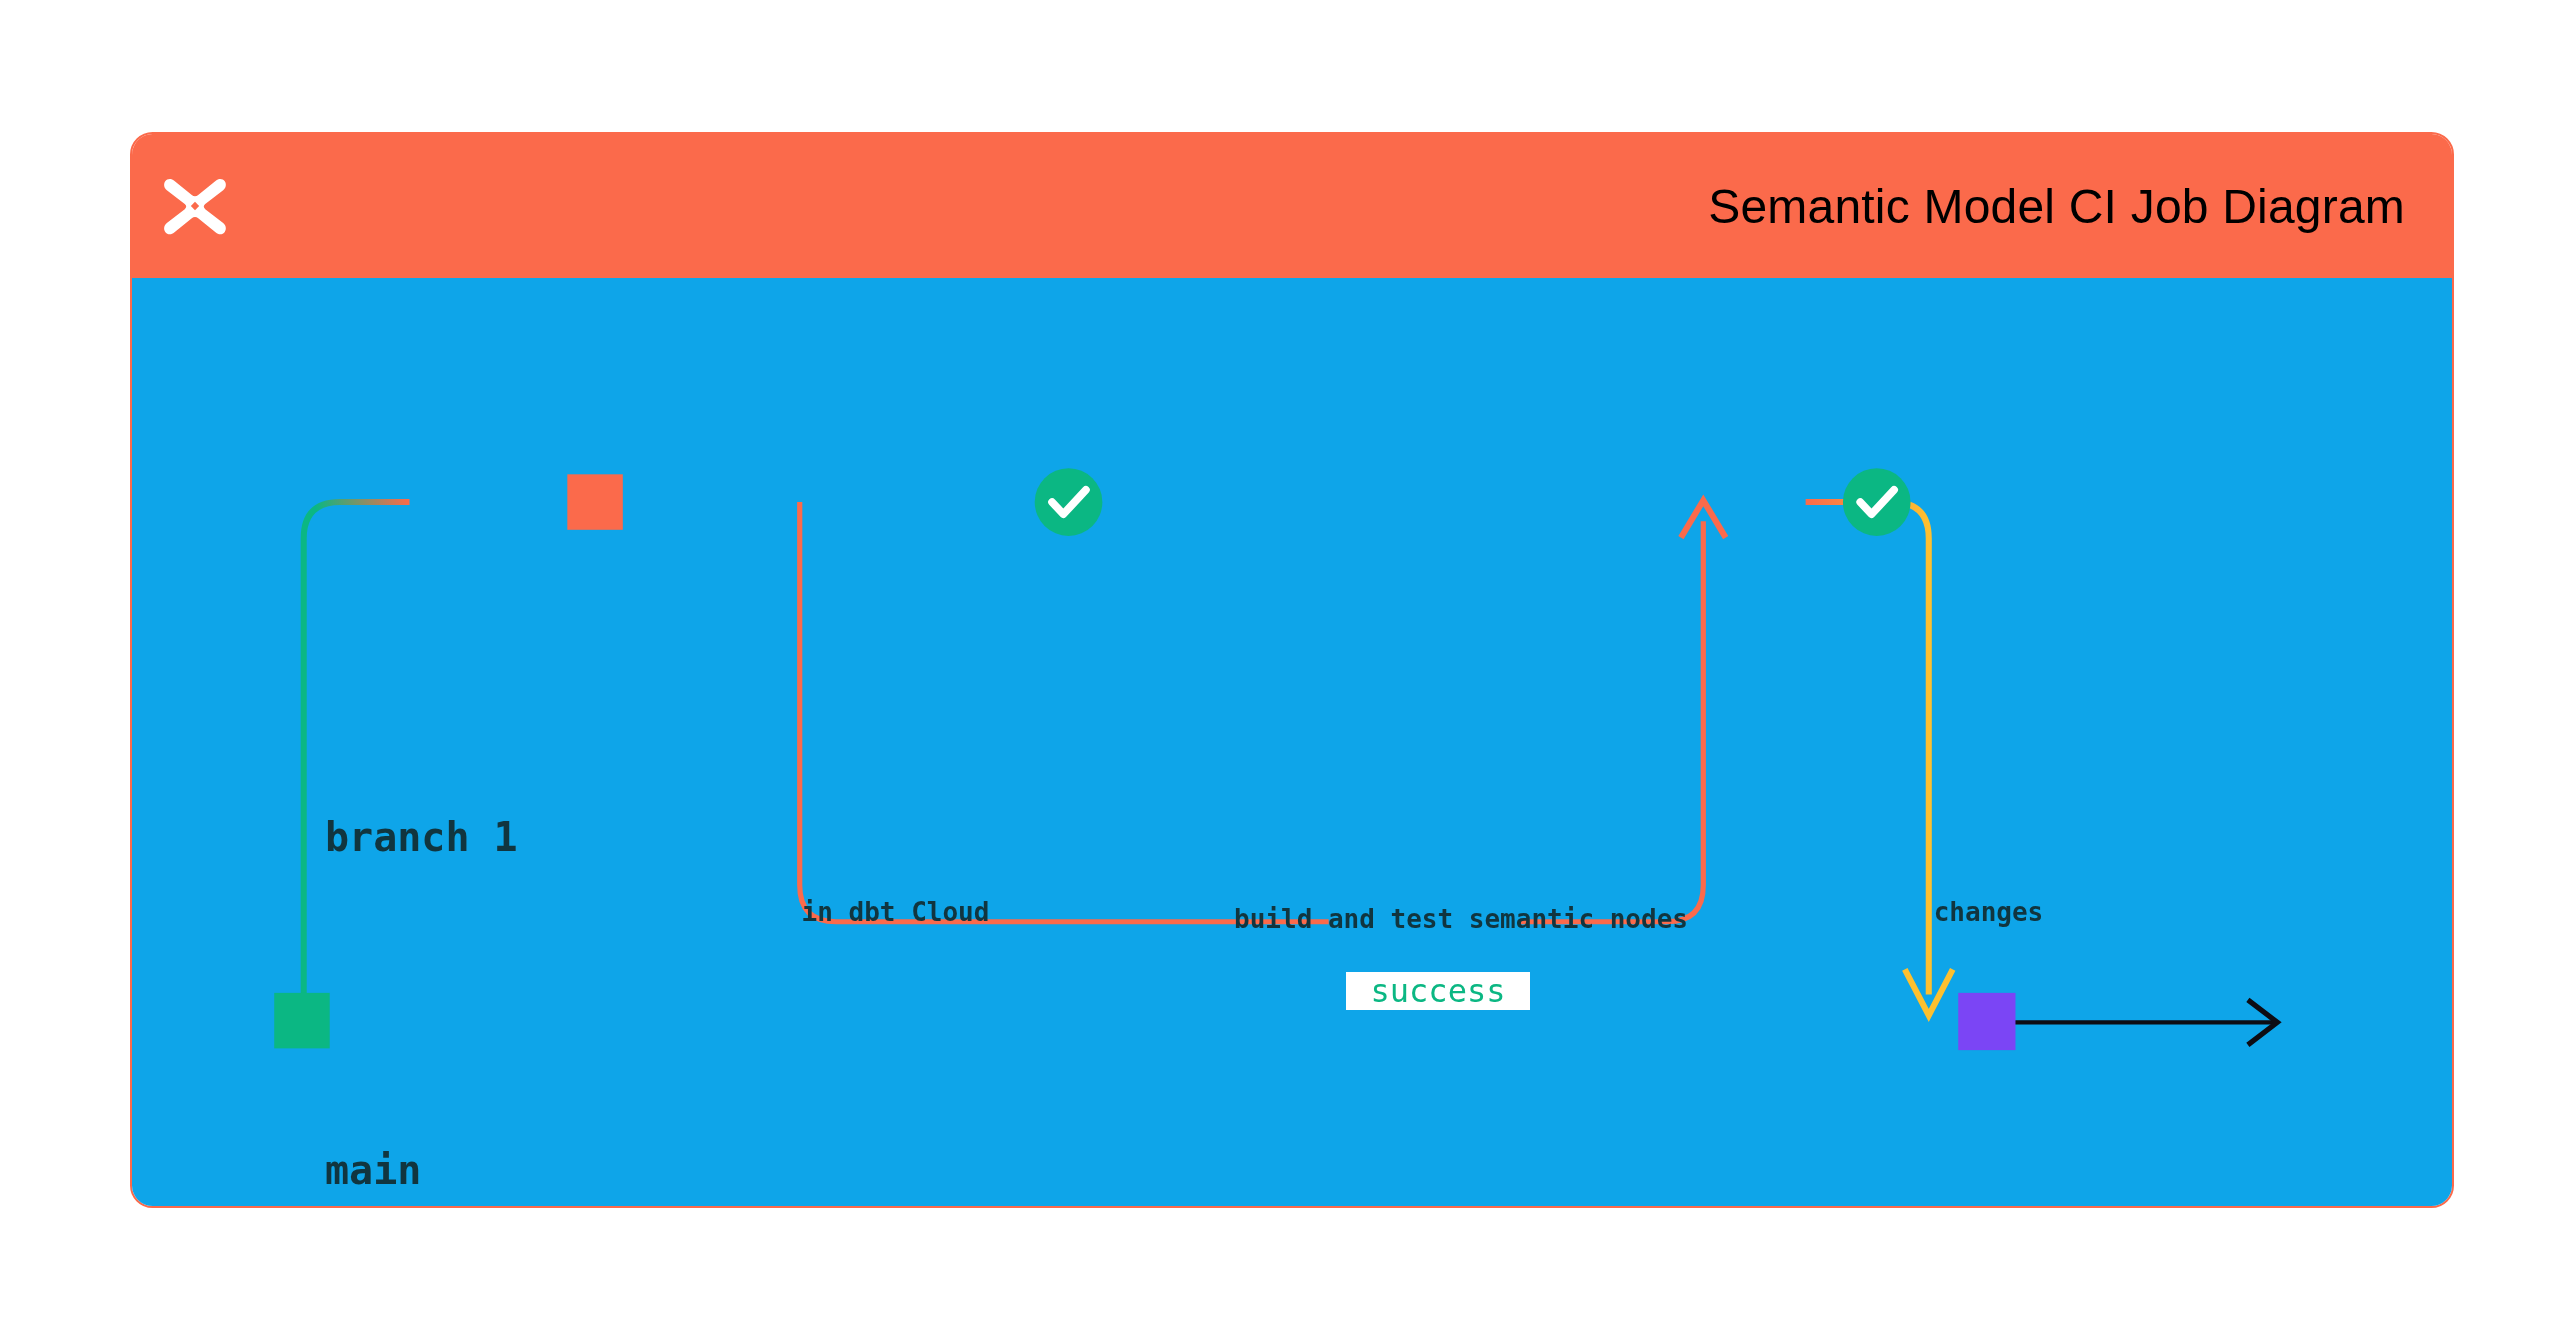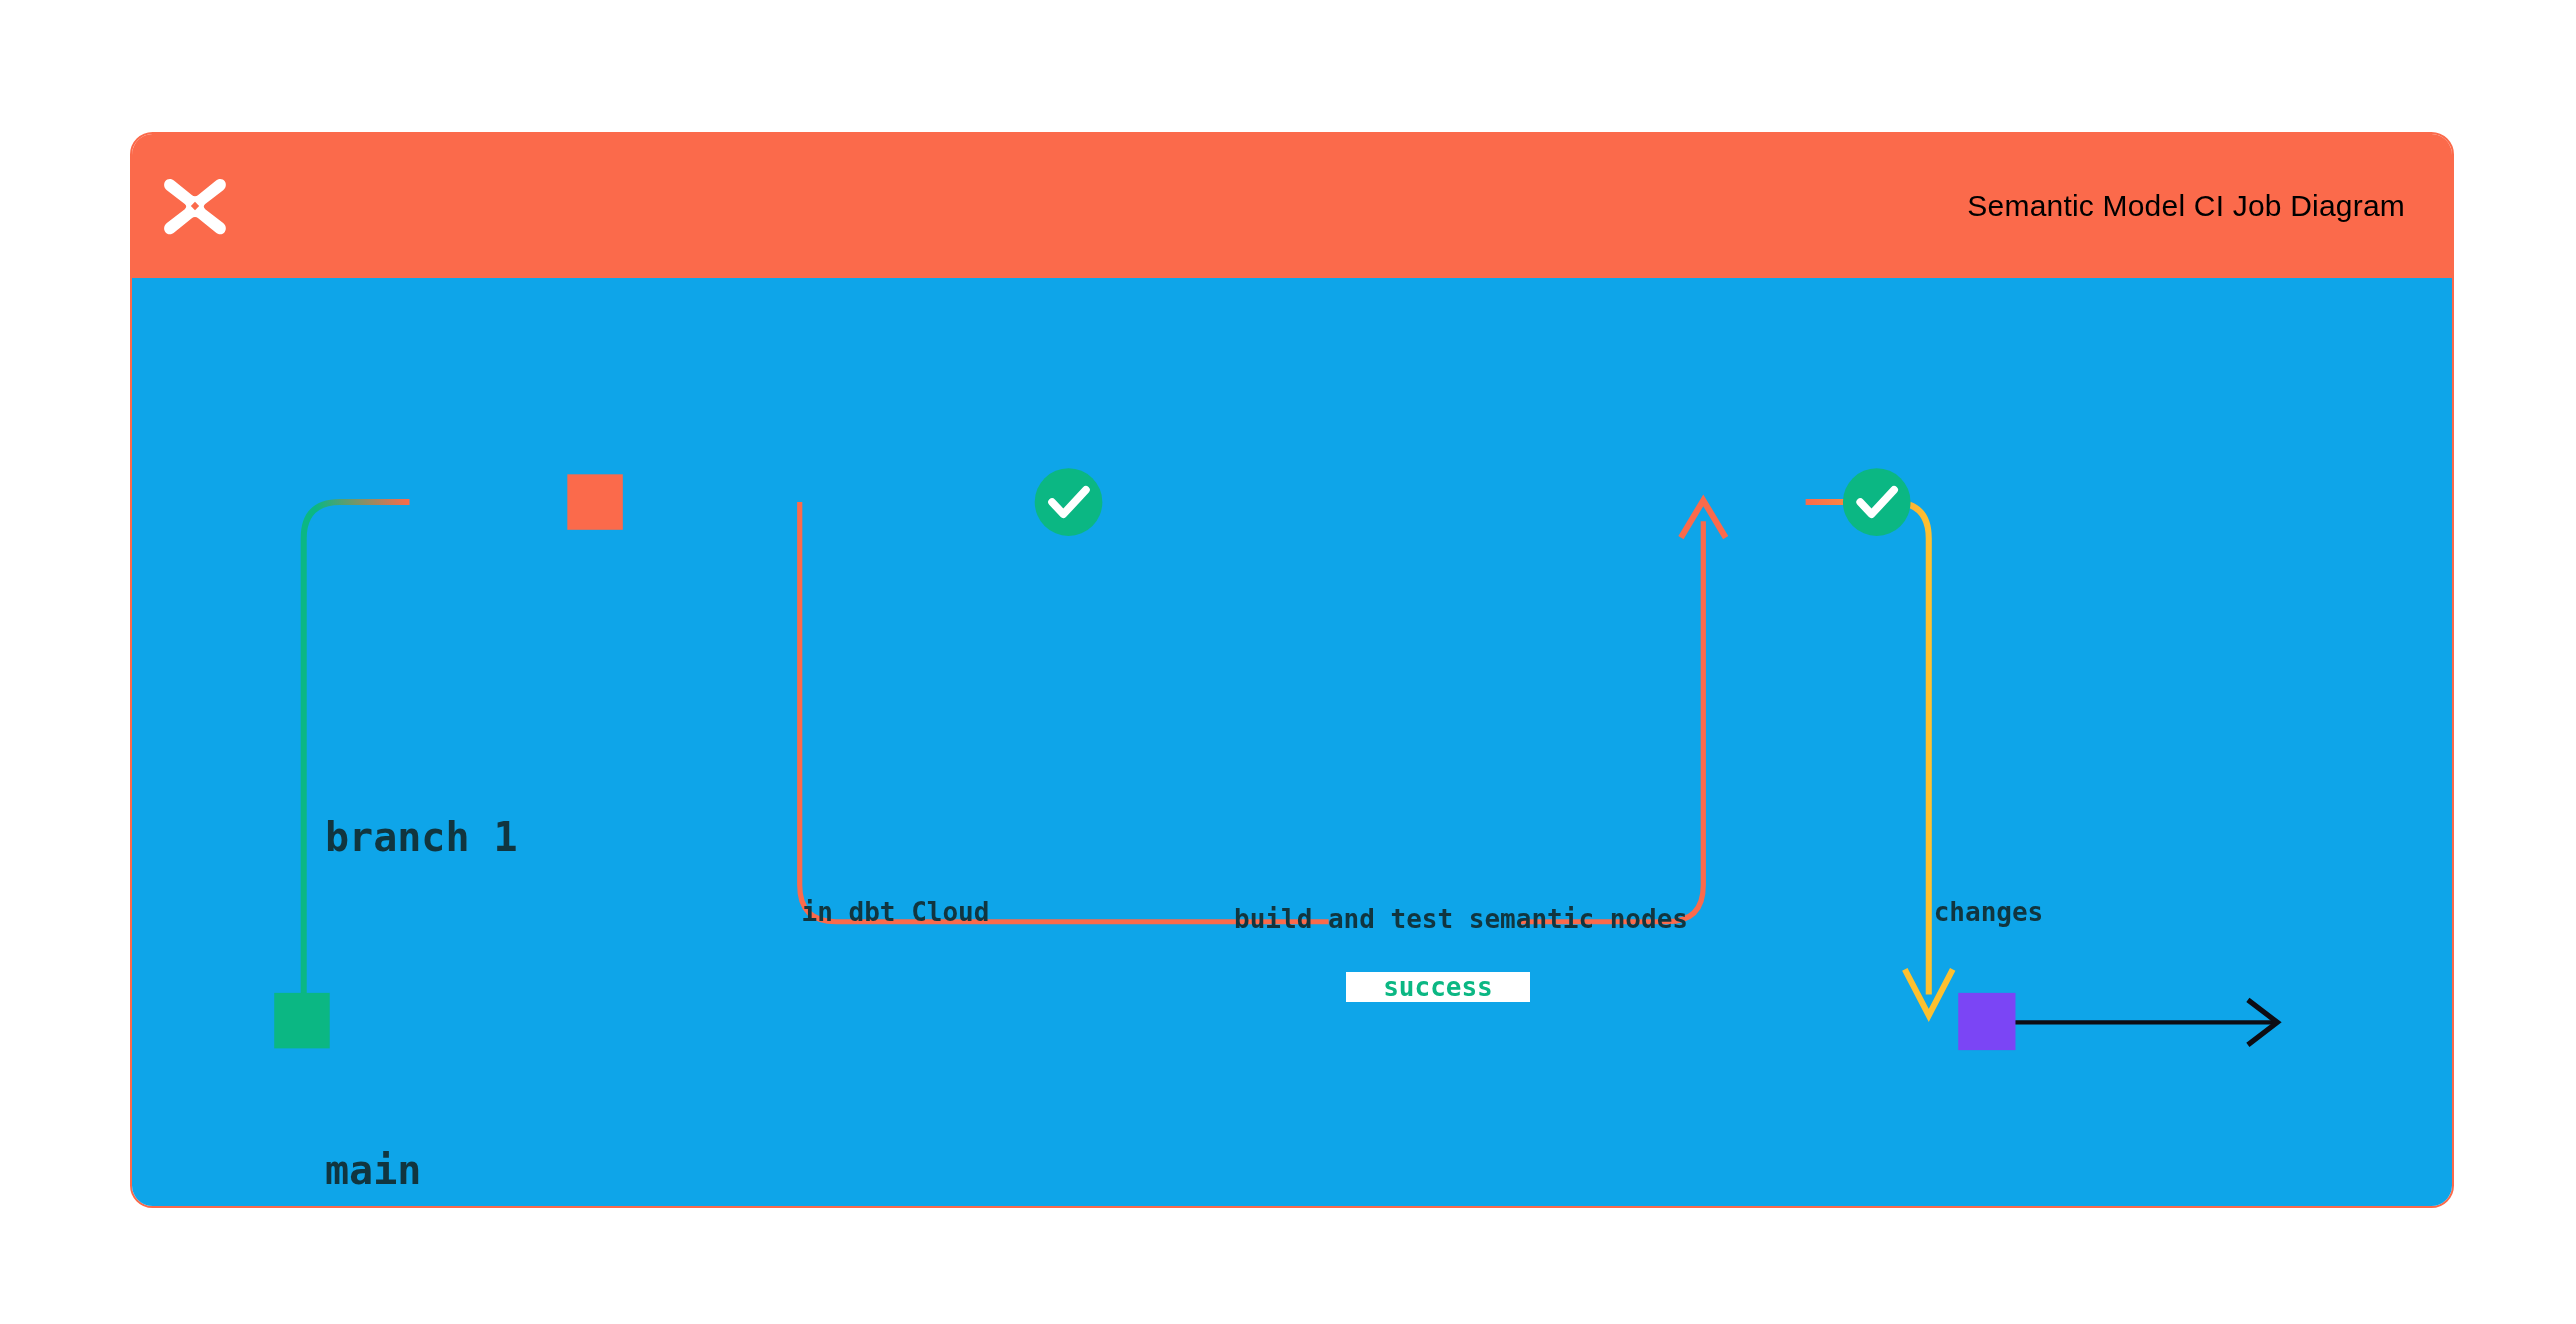--- a/index.html
+++ b/index.html
@@ -51,21 +51,21 @@
   .logo {
     width: 64px;
     height: 64px;
     flex: 0 0 auto;
     display: block;
   }
 
   .card-title {
     color: #000000;
     font-family: "Liberation Sans", sans-serif;
-    font-size: 30px;
+    font-size: 48px;
     font-weight: 400;
     letter-spacing: 0.2px;
     white-space: nowrap;
   }
 
   .card-body {
     position: absolute;
     left: 0;
     top: 144px;
     right: 0;
@@ -107,22 +107,22 @@
   }
   .cap-create { left: 564px;  top: 539px;  width: 399px; }
   .cap-build  { left: 1008px; top: 546px;  width: 642px; }
   .cap-commit { left: 1631px; top: 539px;  width: 451px; }
   .cap-merge  { left: 1804px; top: 919px; width: 555px; }
 
   .edge-label {
     position: absolute;
     color: #0bb783;
     font-family: "DejaVu Sans Mono", monospace;
-    font-weight: bold;
-    font-size: 26px;
+    font-weight: normal;
+    font-size: 32px;
     text-align: center;
     white-space: nowrap;
     background: #ffffff;
     padding: 0 14px;
   }
   .lbl-success { left: 1214px; top: 694px; width: 156px; }
 </style>
 </head>
 <body>
 

